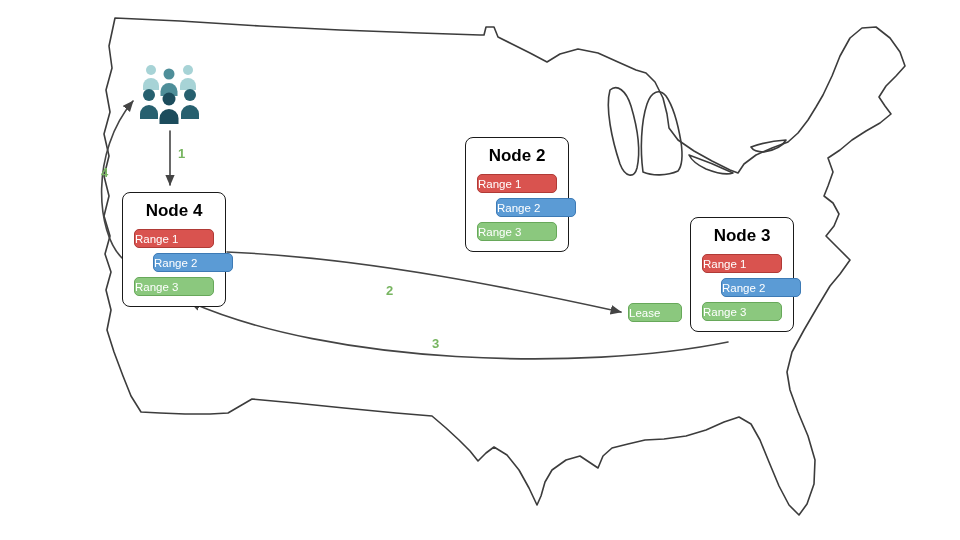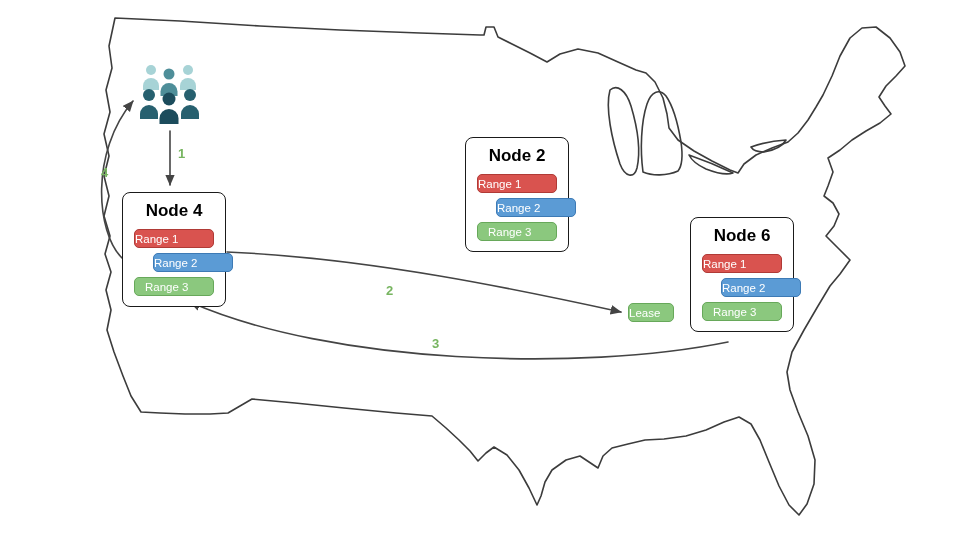--- a/index.html
+++ b/index.html
@@ -25,28 +25,28 @@
     font-size:17px;font-weight:bold;color:#000;
     text-align:center;margin:0 0 8px 0;
   }
   .badge{
     width:80px;height:19px;line-height:19px;
     margin:0 auto 5px auto;
     border-radius:5px;
     font-size:11.5px;color:#ffffff;text-align:left;
     box-sizing:border-box;
   }
-  .badge:last-child{margin-bottom:0;padding-left:10px;}
+  .badge:last-child{margin-bottom:0;}
   .badge.red{background:#d9534f;border:1px solid #b03a36;}
   .badge.blue{background:#5b9bd5;border:1px solid #3d7ab5;margin-left:20px;}
   .badge.green{background:#8bc87e;border:1px solid #67a85a;}
 
   .lease{
     position:absolute;left:628px;top:303px;
-    width:46px;z-index:4;margin:0;
+    width:54px;z-index:4;margin:0;
   }
   .step{
     position:absolute;z-index:5;
     font-size:13px;font-weight:bold;color:#77b560;
   }
   #step-1{left:178px;top:146px;}
   #step-2{left:386px;top:283px;}
   #step-3{left:432px;top:336px;}
   #step-4{left:101px;top:165px;}
 </style>
@@ -127,21 +127,21 @@
   </div>
 
   <div class="node" style="left:465px;top:137px;">
     <div class="node-title">Node 2</div>
     <div class="badge red">Range 1</div>
     <div class="badge blue">Range 2</div>
     <div class="badge green">Range 3</div>
   </div>
 
   <div class="node" style="left:690px;top:217px;">
-    <div class="node-title">Node 6</div>
+    <div class="node-title">Node 3</div>
     <div class="badge red">Range 1</div>
     <div class="badge blue">Range 2</div>
     <div class="badge green">Range 3</div>
   </div>
 
   <div class="badge green lease">Lease</div>
 
   <div class="step" id="step-1">1</div>
   <div class="step" id="step-2">2</div>
   <div class="step" id="step-3">3</div>

